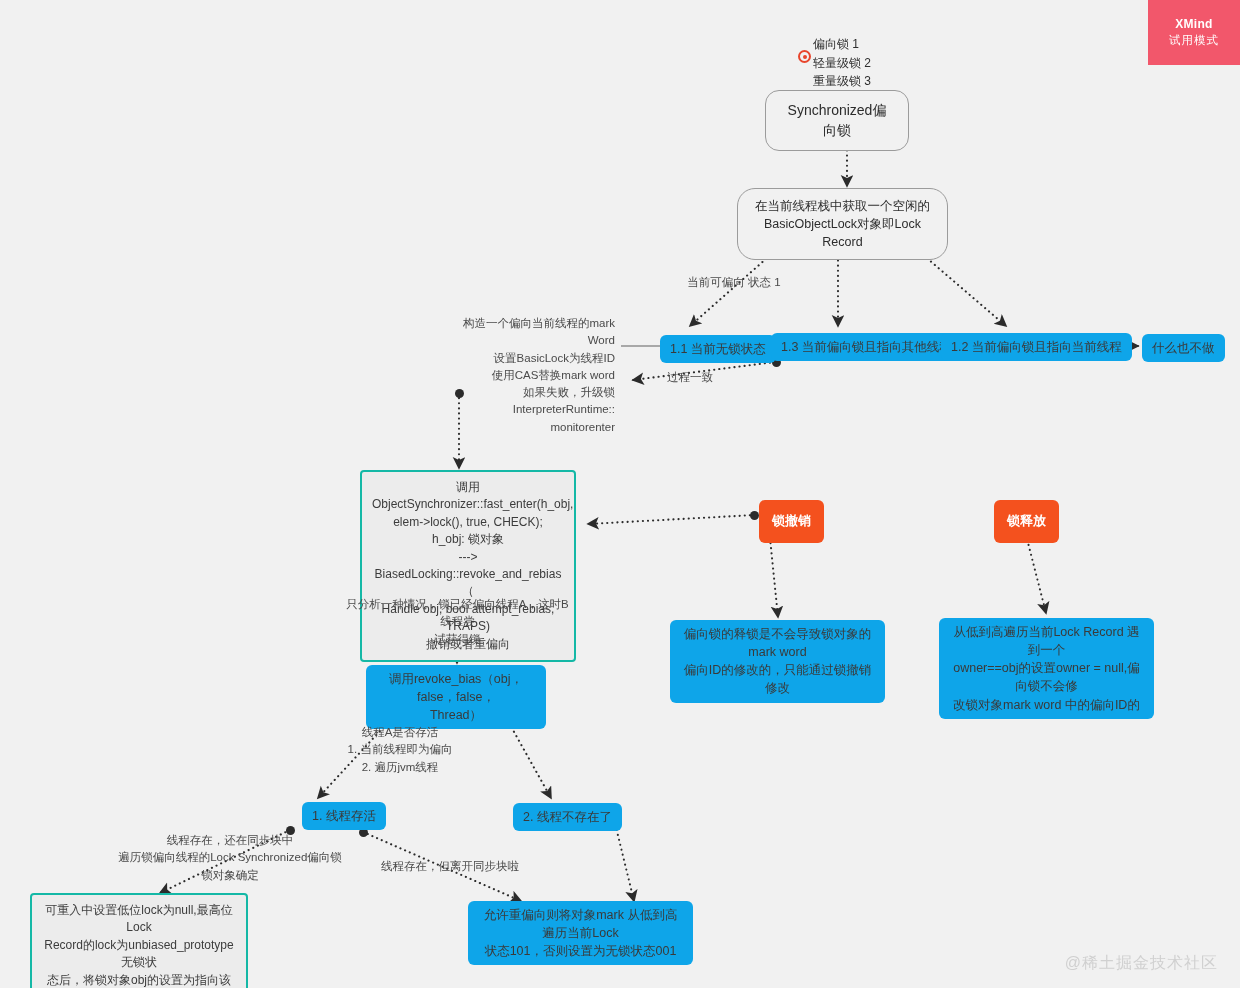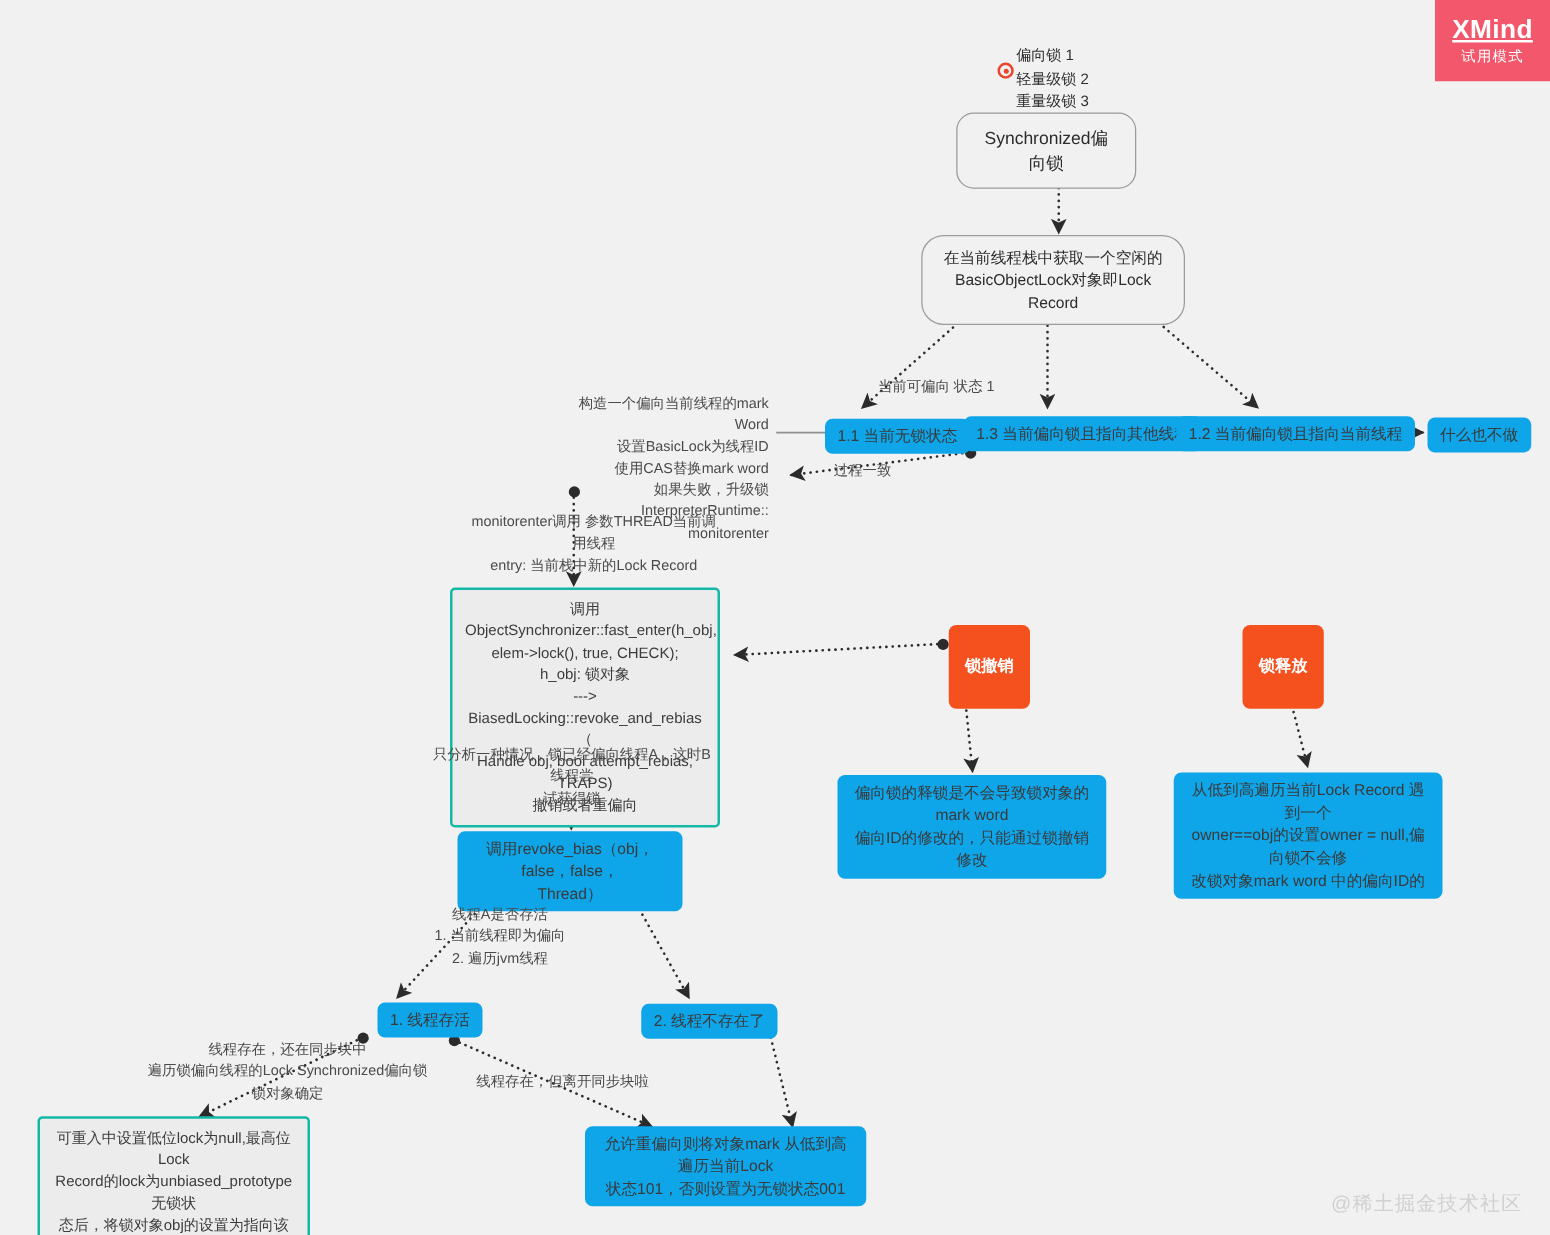--- a/index.html
+++ b/index.html
@@ -44,21 +44,21 @@
     border:2px solid #14b8a6;
     border-radius:4px;
     padding:7px 10px;
     font-size:12px;
   }
   
   .orange{
     background:#f4511e;
     color:#ffffff;
     border-radius:6px;
-    padding:24px 13px;
+    padding:12px 13px;
     font-size:13px;
     font-weight:bold;
   }
   
   .label{
     position:absolute;
     font-size:11.5px;
     color:#4a4a4a;
     text-align:center;
     line-height:1.5;
@@ -84,21 +84,21 @@
     width:4px;height:4px;background:#e8452c;border-radius:50%;
   }
   .logo{
     position:absolute;right:0;top:0;
     width:92px;height:65px;
     background:#f2576b;
     display:flex;flex-direction:column;
     align-items:center;justify-content:center;
     color:#fff;
   }
-  .logo .t1{font-size:21px;font-weight:bold;letter-spacing:.3px;text-decoration:underline;}
+  .logo .t1{font-size:12px;font-weight:bold;letter-spacing:.3px;}
   .logo .t2{font-size:11.5px;margin-top:2px;letter-spacing:1px;}
   .watermark{
     position:absolute;right:22px;bottom:14px;
     font-size:16px;color:#d0d0d0;letter-spacing:1px;
   }
   .dot{position:absolute;width:9px;height:9px;background:#2b2b2b;border-radius:50%;}
 </style>
 </head>
 <body>
 
@@ -170,37 +170,35 @@
   <div class="legend-marker" style="left:798px;top:50px;"></div>
   <div class="legend" style="left:813px;top:35px;">偏向锁 1
 轻量级锁 2
 重量级锁 3</div>
 
   <div class="node pill small" style="left:737px;top:188px;width:211px;">在当前线程栈中获取一个空闲的
 BasicObjectLock对象即Lock Record</div>
 
   <div class="node pill" style="left:765px;top:90px;width:144px;">Synchronized偏向锁</div>
 
-  <div class="label" style="left:689px;top:274px;width:120px;margin-top:28px;">当前可偏向 状态 1</div>
+  <div class="label" style="left:674px;top:274px;width:120px;">当前可偏向 状态 1</div>
 
   <div class="label" style="left:440px;top:315px;width:175px;text-align:right;">构造一个偏向当前线程的mark Word
 设置BasicLock为线程ID
 使用CAS替换mark word
 如果失败，升级锁InterpreterRuntime::
 monitorenter</div>
 
   <div class="node chip" style="left:660px;top:335px;">1.1 当前无锁状态</div>
   <div class="node chip" style="left:771px;top:333px;">1.3 当前偏向锁且指向其他线程</div>
   <div class="node chip" style="left:941px;top:333px;">1.2 当前偏向锁且指向当前线程</div>
   <div class="node chip" style="left:1142px;top:334px;">什么也不做</div>
 
   <div class="label" style="left:660px;top:369px;width:60px;">过程一致</div>
 
-  <div class="label" style="left:375px;top:410px;width:200px;">monitorenter调用 参数THREAD当前调用线程
-entry: 当前栈中新的Lock Record</div>
 
   <div class="node boxed" style="left:360px;top:470px;width:216px;">调用 ObjectSynchronizer::fast_enter(h_obj,
 elem-&gt;lock(), true, CHECK);
 h_obj: 锁对象
 ---&gt; BiasedLocking::revoke_and_rebias （
 Handle obj, bool attempt_rebias, TRAPS)
 撤销或者重偏向</div>
 
   <div class="node orange" style="left:759px;top:500px;">锁撤销</div>
   <div class="node orange" style="left:994px;top:500px;">锁释放</div>

